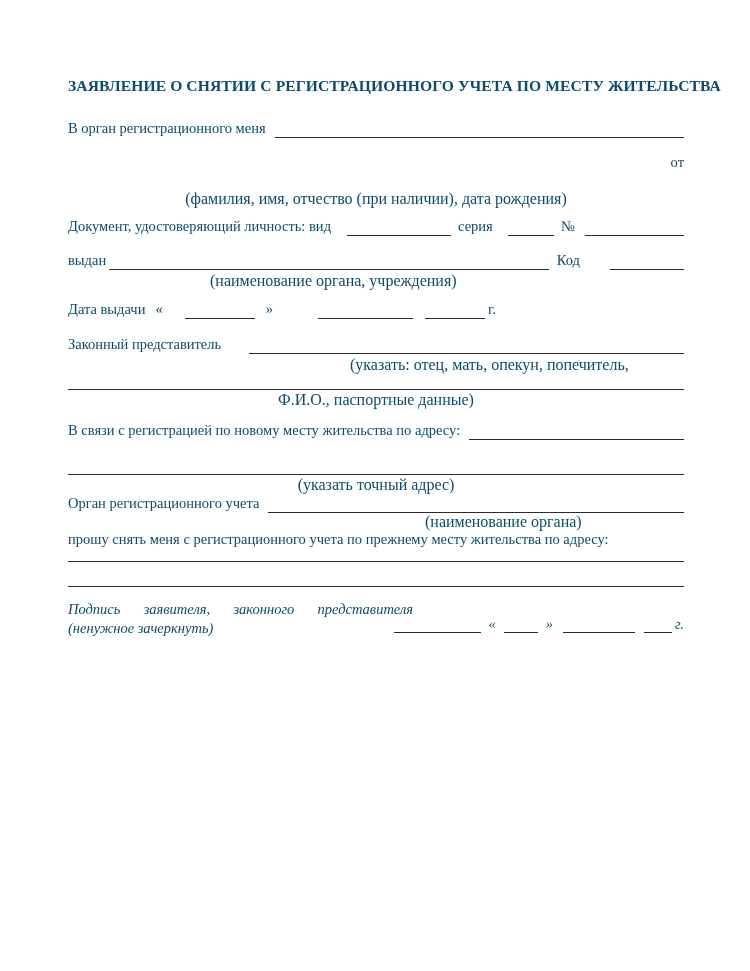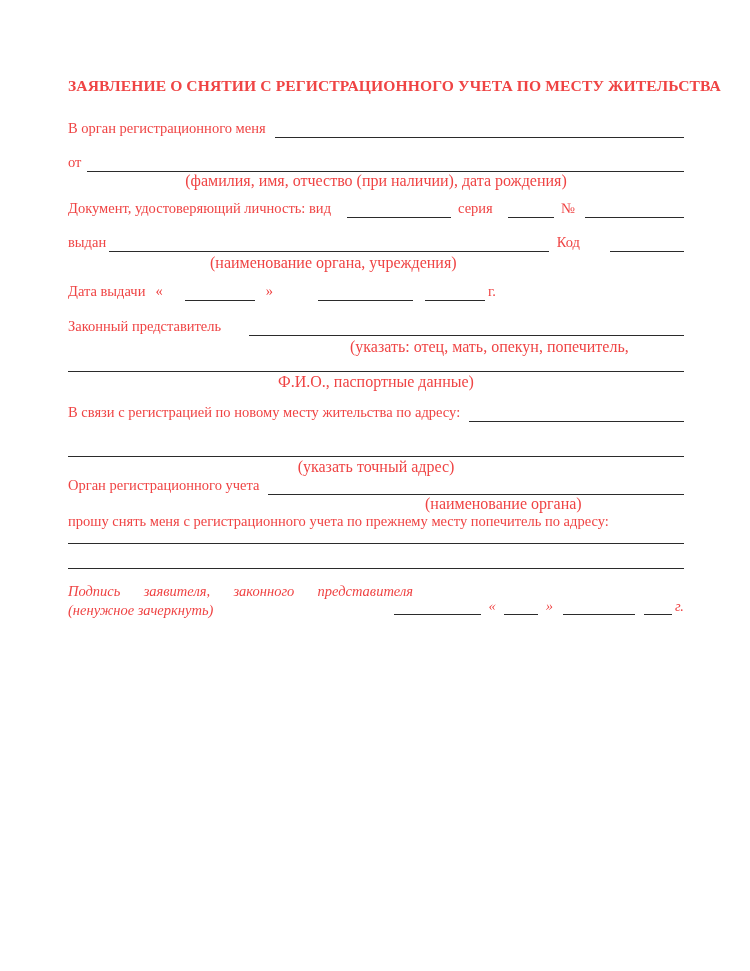--- a/index.html
+++ b/index.html
@@ -4,41 +4,41 @@
 <style>
   html,body { margin:0; padding:0; background:#ffffff; }
   .page {
     position:relative;
     width:750px; height:971px;
     background:#ffffff;
     box-sizing:border-box;
     padding:76px 66px 4px 68px;
     font-family:"Liberation Serif","DejaVu Serif",serif;
     font-size:14.5px;
-    color:#ef4444;
+    color:#0c4a6e;
     overflow:hidden;
   }
   .title {
     text-align:center;
     font-weight:bold;
     font-size:15.6px;
     line-height:19px;
     letter-spacing:0.1px;
     white-space:nowrap;
   }
   .row { display:flex; align-items:flex-end; line-height:19px; white-space:nowrap; }
   .lbl { flex:0 0 auto; }
   .blank { border-bottom:1px solid #2b2b2b; height:17px; flex:0 0 auto; }
   .grow { flex:1 1 auto; }
   .hr-row { border-bottom:1px solid #2b2b2b; }
   .caption { font-size:16px; line-height:15px; }
   .cap-center { text-align:center; }
 
   .m-row1 { margin-top:24px; }
-  .m-row2 { margin-top:15px; }
+  .m-row2 { margin-top:15px;flex-direction:column; }
   .m-cap1 { margin-top:1px; }
   .m-row3 { margin-top:11px; }
   .m-row4 { margin-top:15px; }
   .m-cap2 { margin-top:3px; margin-left:142px; }
   .m-row5 { margin-top:12px; }
   .m-row6 { margin-top:16px;gap:21px; }
   .m-cap3 { margin-top:3px; margin-left:282px; }
   .m-hr1  { margin-top:0; height:17px; }
   .m-cap4 { margin-top:2px; }
   .m-row8 { margin-top:14px; }
@@ -148,21 +148,21 @@
   <div class="hr-row m-hr2"></div>
   <div class="caption cap-center m-cap5">(указать точный адрес)</div>
 
   <div class="row m-row10">
     <span class="lbl">Орган регистрационного учета</span>
     <span class="blank grow b-after9"></span>
   </div>
   <div class="caption m-cap6">(наименование органа)</div>
 
   <div class="row m-row11">
-    <span class="lbl">прошу снять меня с регистрационного учета по прежнему месту попечитель по адресу:</span>
+    <span class="lbl">прошу снять меня с регистрационного учета по прежнему месту жительства по адресу:</span>
   </div>
 
   <div class="hr-row m-hr3"></div>
   <div class="hr-row m-hr4"></div>
 
   <div class="sig-block">
     <div class="sig-left">
       <div class="sig-l1">Подпись заявителя, законного представителя</div>
       <div class="sig-l2">(ненужное зачеркнуть)</div>
     </div>

